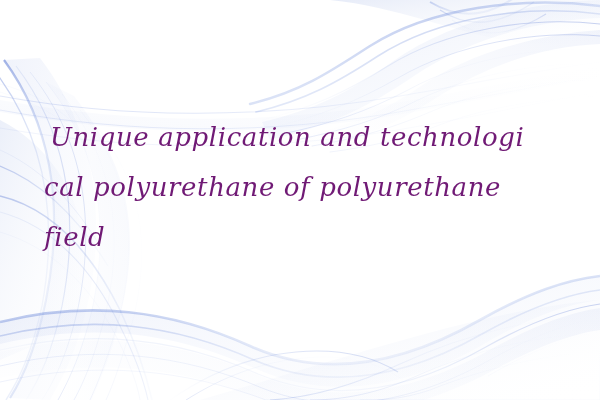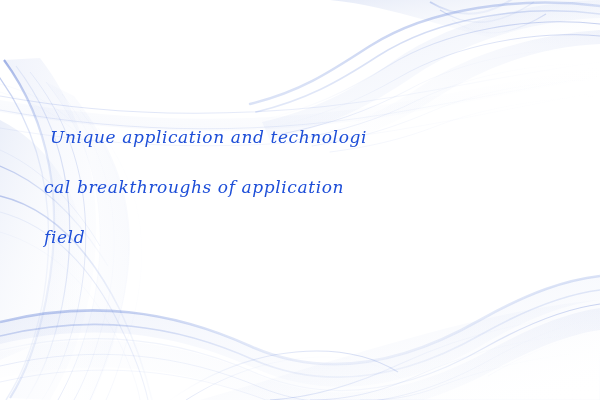--- a/index.html
+++ b/index.html
@@ -26,24 +26,24 @@
   #title-block {
     position: absolute;
     left: 44px;
     top: 112px;
     width: 520px;
     z-index: 5;
   }
   .title-line {
     font-family: "DejaVu Serif", serif;
     font-style: italic;
-    font-size: 17px;
+    font-size: 26px;
     line-height: 50px;
     height: 50px;
-    color: #1d4ed8;
+    color: #701a75;
     white-space: pre;
     letter-spacing: 0.6px;
     font-weight: 400;
   }
   .title-line.indent-1 { padding-left: 6px; }
   .title-line.indent-2 { padding-left: 0px; }
   .title-line.indent-3 { padding-left: 8px; }
   .title-line.indent-4 { padding-left: 0px; }
 </style>
 </head>
@@ -148,17 +148,17 @@
     </g>
 
     <g fill="none">
       <path d="M0,84 C30,92 54,104 72,122" stroke="url(#gC)" stroke-width="0.8" opacity="0.35"></path>
       <path d="M0,92 C34,102 60,116 80,136" stroke="url(#gC)" stroke-width="0.7" opacity="0.3"></path>
     </g>
   </svg>
 
   <div id="title-block">
     <div class="title-line indent-1">Unique application and technologi</div>
-    <div class="title-line indent-2">cal breakthroughs of application</div>
+    <div class="title-line indent-2">cal polyurethane of polyurethane</div>
     <div class="title-line indent-4">field</div>
   </div>
 
 </div>
 
 </body></html>

